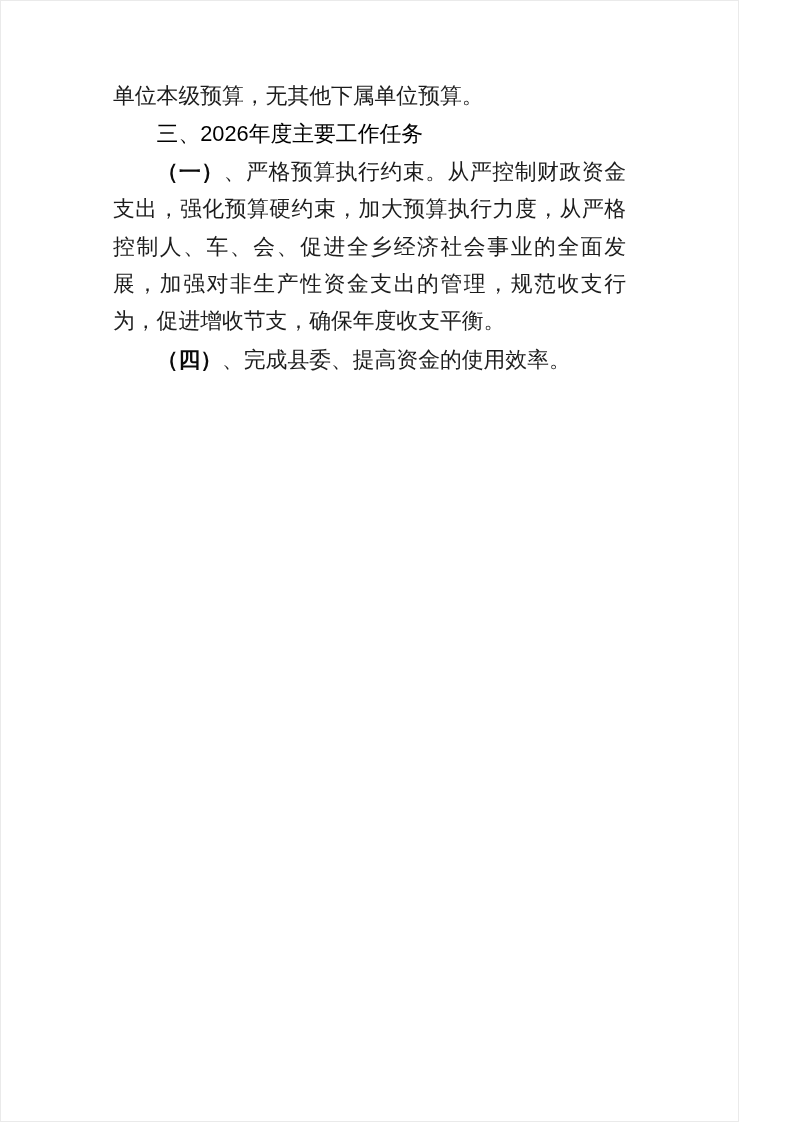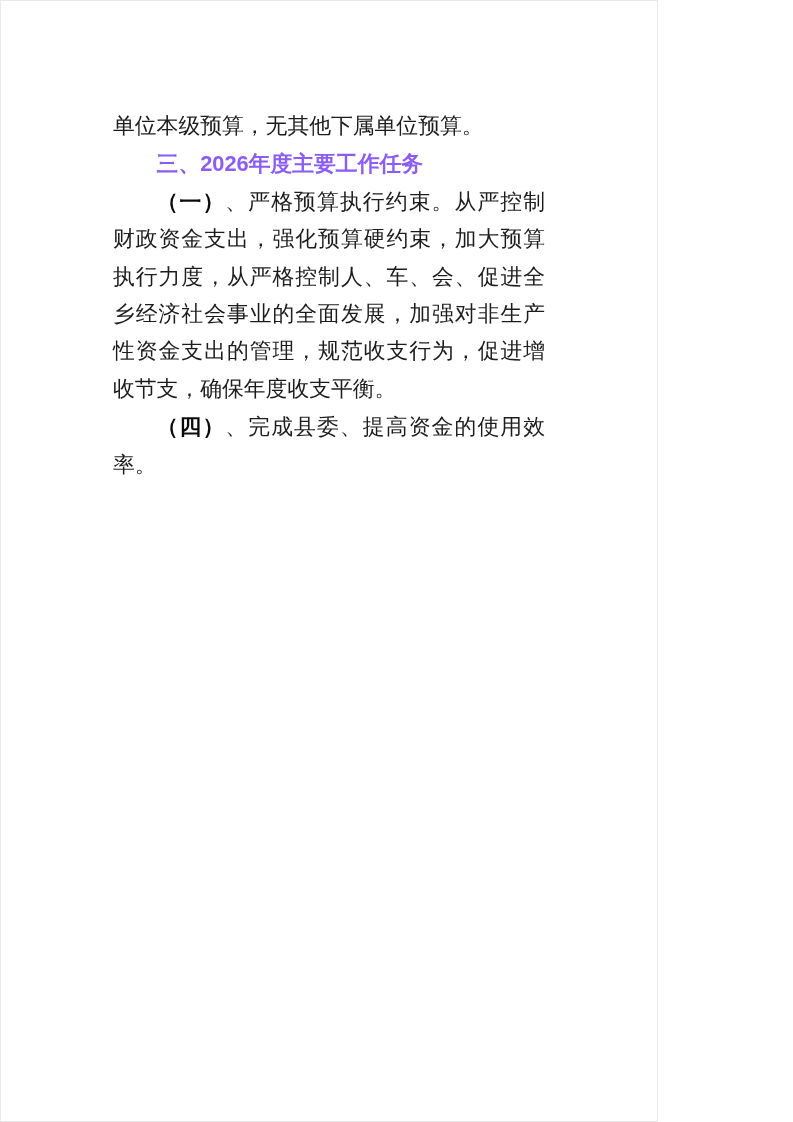--- a/index.html
+++ b/index.html
@@ -5,44 +5,44 @@
   * { box-sizing: border-box; }
   html, body { margin: 0; padding: 0; }
   body {
     width: 793px;
     height: 1122px;
     background: #ffffff;
     overflow: hidden;
   }
   .sheet {
     position: relative;
-    width: 658px;
+    width: 739px;
     height: 1122px;
     background: #ffffff;
     box-shadow: inset 0 0 0 1px #eaeaea; 
-    padding: 108px 113px 0 113px;
+    padding: 78px 113px 0 113px;
     font-family: "Liberation Serif", "DejaVu Serif", serif;
     font-size: 21.8px;
     line-height: 37.4px;
     color: #1c1c1c;
     text-align: justify;
     text-justify: inter-ideograph;
     word-break: normal;
   }
   .para {
     margin: 0;
     text-indent: 2em;
   }
   .para.no-indent {
     text-indent: 0;
   }
   .heading {
-    font-weight: 700;
+    font-weight: 400;
     font-family: "Liberation Sans", "DejaVu Sans", sans-serif;
-    color: #8b5cf6;
+    color: #000000;
   }
   .num-label {
     font-weight: 700;
     font-family: "Liberation Sans", "DejaVu Sans", sans-serif;
     color: #0a0a0a;
   }
 </style>
 </head>
 <body>
 

